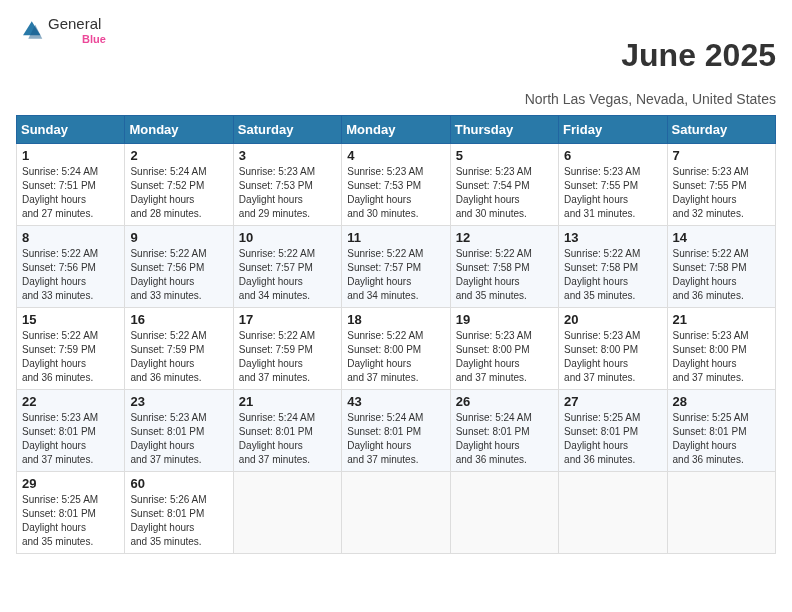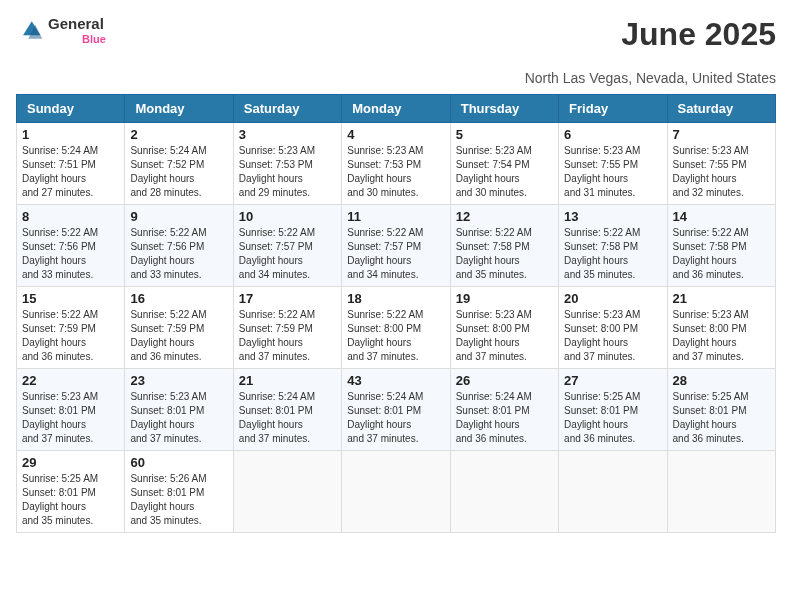--- a/index.html
+++ b/index.html
@@ -16,21 +16,21 @@
       align-items: flex-start;
       margin-bottom: 8px;
     }
     .logo {
       display: flex;
       align-items: center;
       gap: 4px;
     }
     .logo-text-general {
       font-size: 15px;
-      font-weight: bold;
+      font-weight: normal;
       color: #333;
       line-height: 1.1;
     }
     .logo-text-blue {
       font-size: 11px;
       font-weight: bold;
       color: #ec4899;
       line-height: 1.1;
       margin-left: 34px;
     }
@@ -38,37 +38,38 @@
       width: 28px;
       height: 28px;
     }
     .title-block {
       text-align: right;
     }
     .calendar-title {
       font-size: 32px;
       font-weight: bold;
       color: #333;
+      margin-top: 21px;
     }
     .calendar-subtitle {
       font-size: 14px;
       color: #555;
       margin-top: 17px;
     }
     .calendar-table {
       width: 100%;
       border-collapse: collapse;
       border: 1px solid #ccc;
     }
     .calendar-table th {
       background-color: #2979a8;
       color: #fff;
       font-size: 13px;
       font-weight: bold;
-      padding: 6px 10px;
+      padding: 6px 4px;
       text-align: left;
       border: 1px solid #2165a0;
     }
     .calendar-table td {
       vertical-align: top;
       padding: 4px 5px;
       border: 1px solid #ddd;
       width: calc(100% / 7);
       min-height: 80px;
       font-size: 10.5px;

